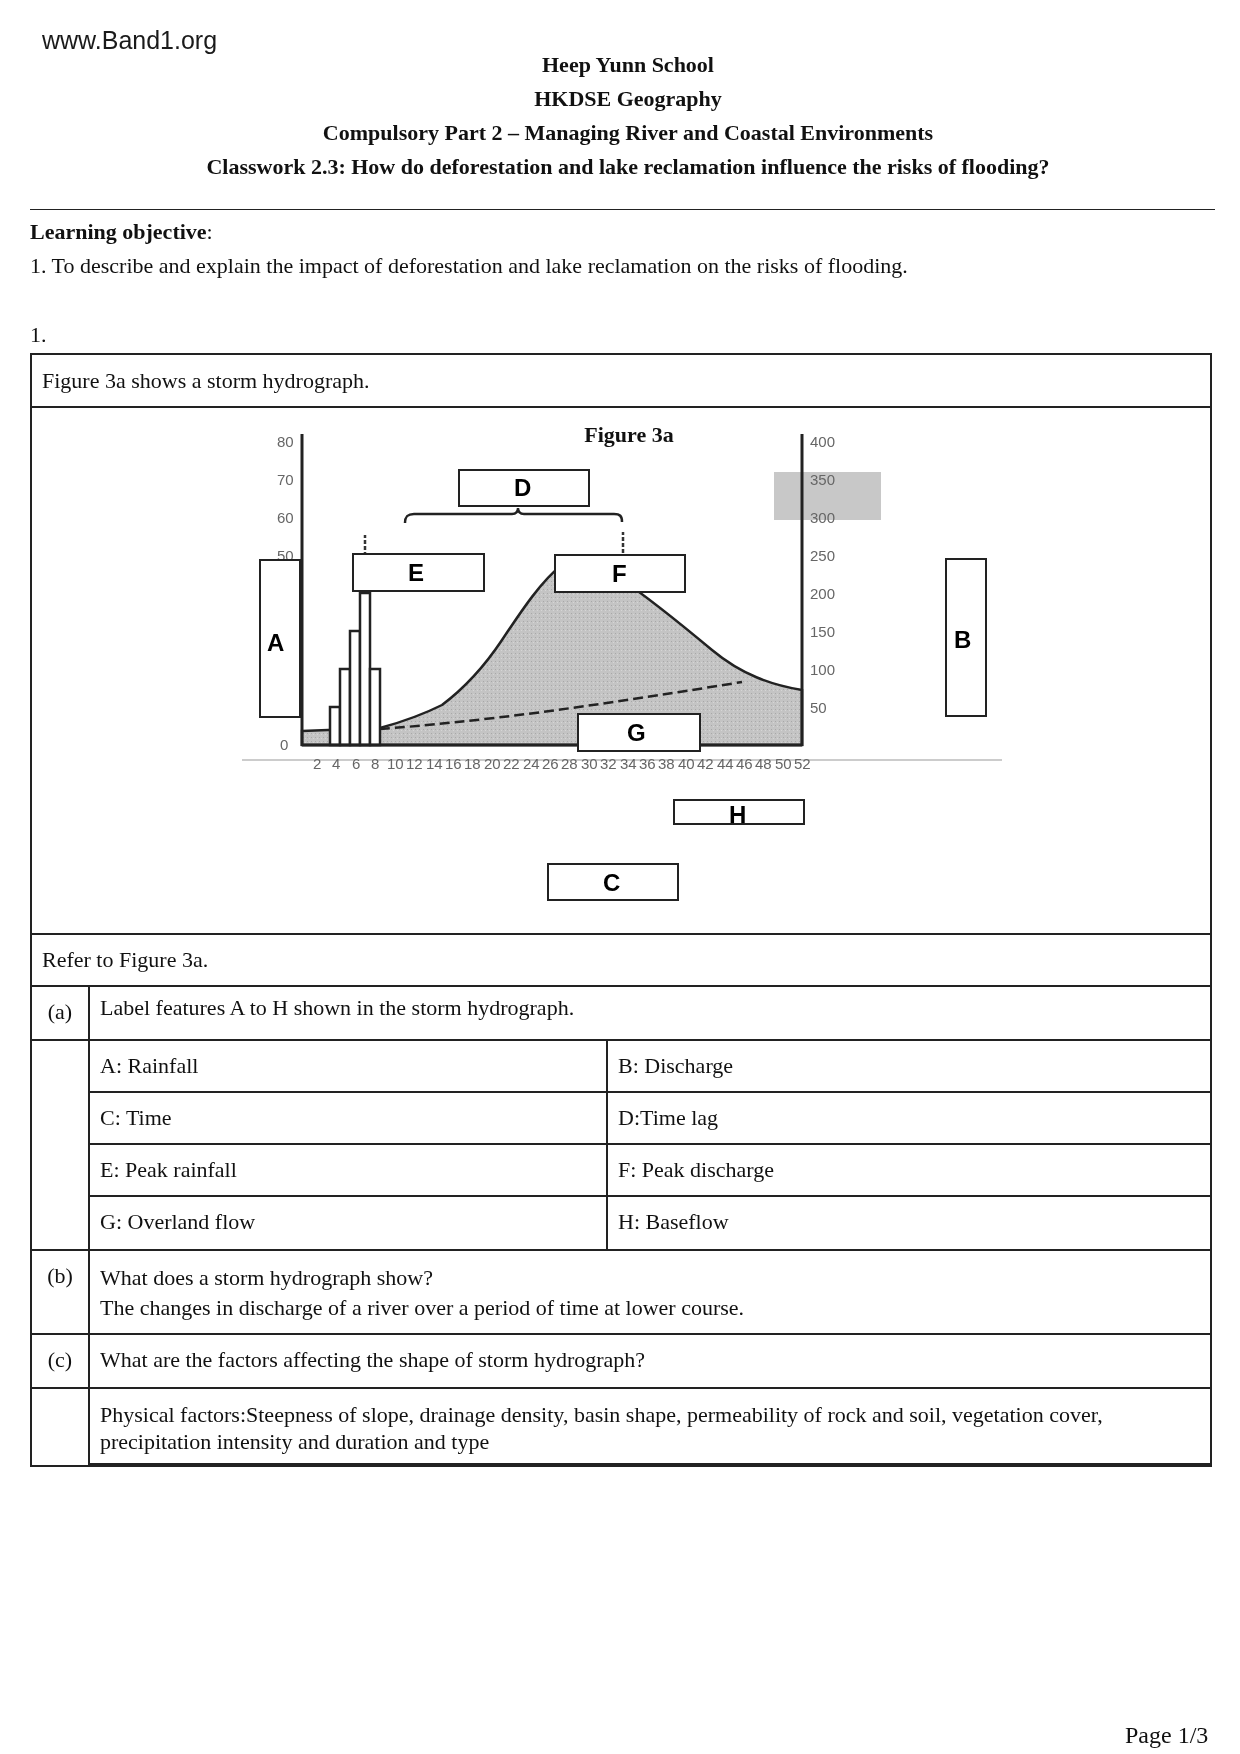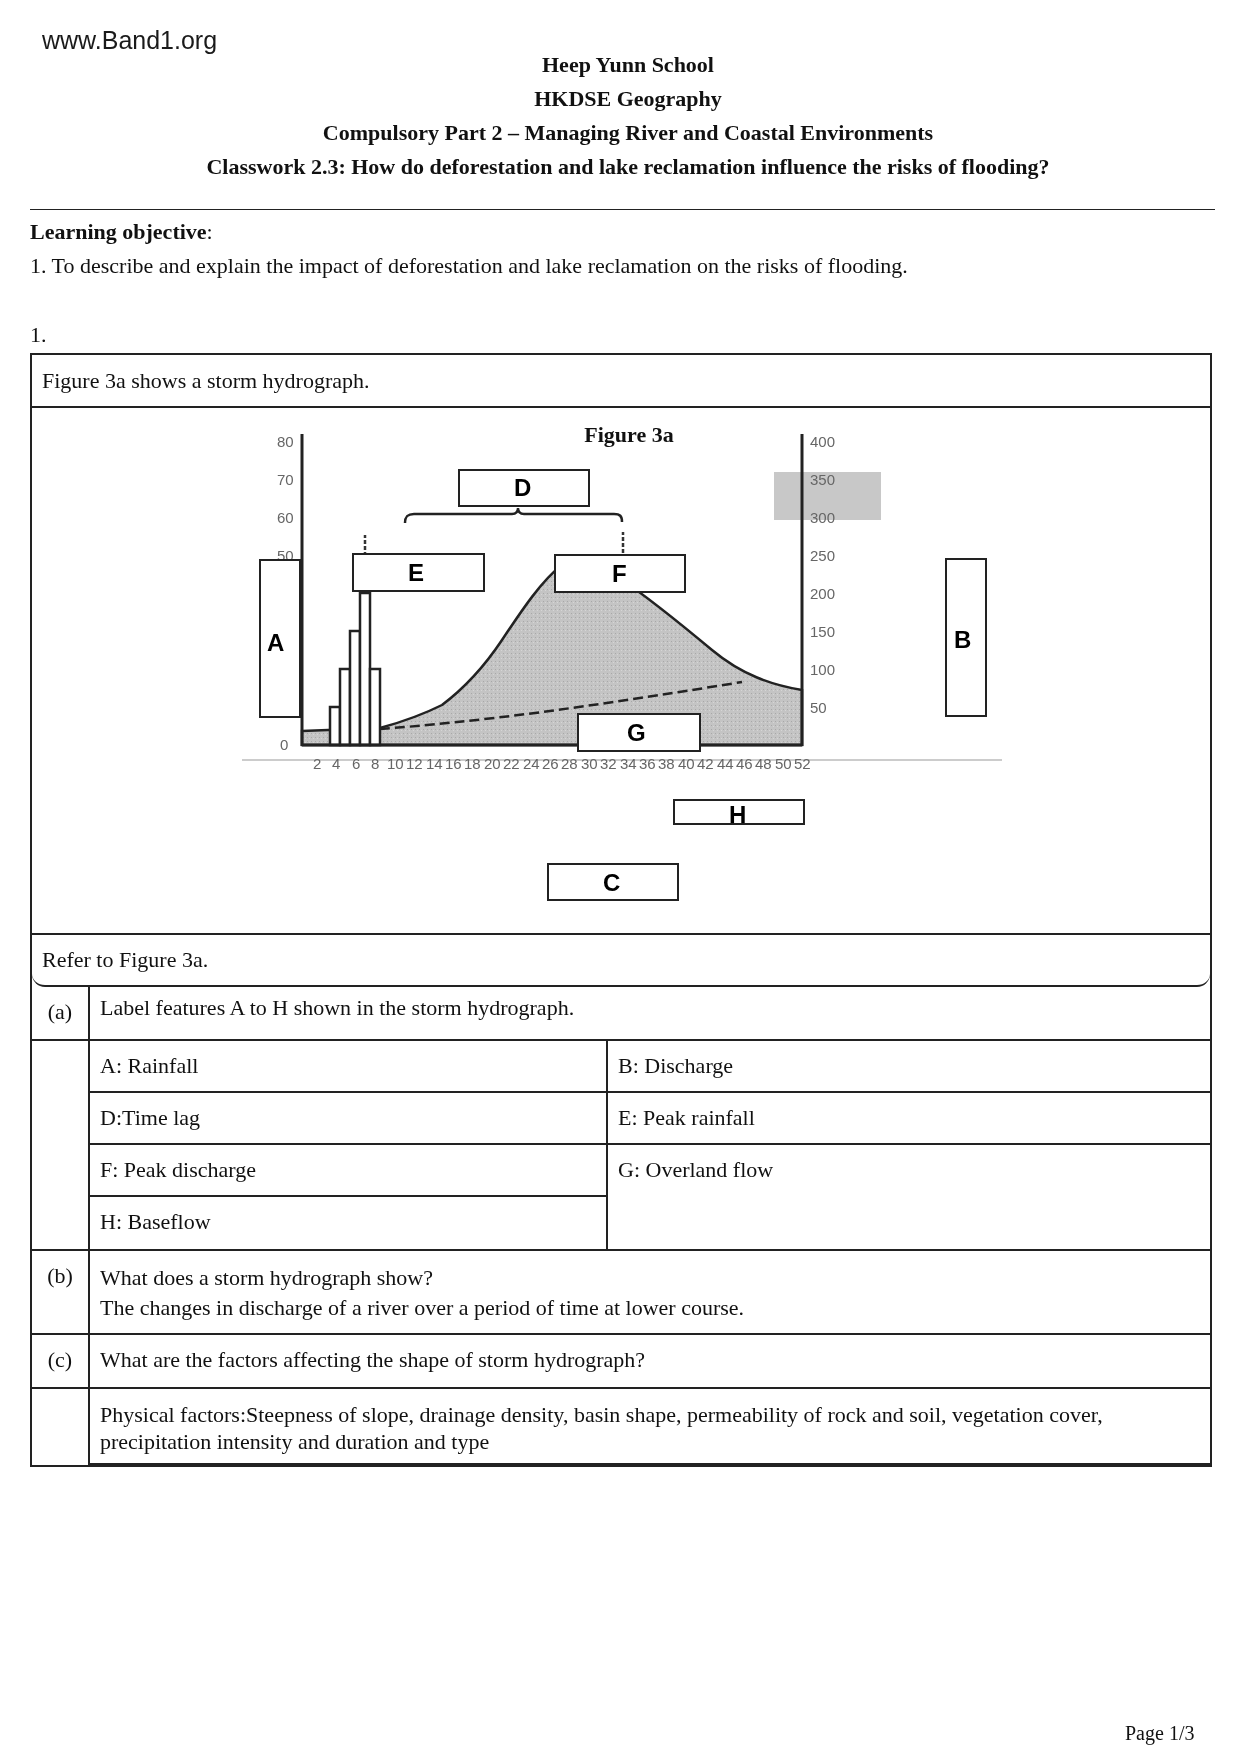--- a/index.html
+++ b/index.html
@@ -13,32 +13,32 @@
   .lo-title b { font-weight: bold; }
   .lo-item { position: absolute; left: 30px; top: 253px; font-size: 22px; }
   .q-num { position: absolute; left: 30px; top: 322px; font-size: 22px; }
 
   .qtable { position: absolute; left: 30px; top: 353px; width: 1182px; border: 2px solid #222; }
   .row { border-bottom: 2px solid #222; display: flex; font-size: 22px; }
   .row:last-child { border-bottom: none; }
   .cell { padding: 8px 10px; }
   .intro { height: 53px; padding: 13px 10px 16px 10px; }
   .figure-row { height: 527px; position: relative; }
-  .refer { height: 52px; padding: 12px 10px 0 10px; border-radius: 13px; }
+  .refer { height: 52px; padding: 12px 10px 0 10px; }
   .labcol { width: 58px; border-right: 2px solid #222; text-align: center; padding-top: 12px; }
   .content { flex: 1; }
   .subgrid { display: grid; grid-template-columns: 518px 1fr; }
   .subgrid div { height: 52px; padding: 12px 10px 0 10px; border-bottom: 2px solid #222; }
   .subgrid div:nth-child(odd) { border-right: 2px solid #222; }
   .subgrid div:nth-last-child(-n+2) { border-bottom: none; }
   .qtext { padding: 12px 10px 10px 10px; line-height: 30px; }
   .fig-title { position: absolute; left: 8px; width: 100%; top: 14px; text-align: center; font-weight: bold; font-size: 22px; }
   svg text.lab { font-family: "Liberation Sans", "DejaVu Sans", sans-serif; font-weight: bold; font-size: 24px; }
   svg text.tick { font-family: "Liberation Sans", "DejaVu Sans", sans-serif; font-size: 15px; fill: #666; }
-  .page-num { position: absolute; left: 1125px; top: 1722px; font-size: 20px; }
+  .page-num { position: absolute; left: 1125px; top: 1722px; font-size: 24px; }
 </style>
 </head>
 <body>
 
 <div class="watermark">www.Band1.org</div>
 
 <div class="header">
   <div>Heep Yunn School</div>
   <div>HKDSE Geography</div>
   <div>Compulsory Part 2 – Managing River and Coastal Environments</div>
@@ -171,20 +171,21 @@
   <div class="row">
     <div class="labcol" style="height:52px;">(a)</div>
     <div class="content cell" style="">Label features A to H shown in the storm hydrograph.</div>
   </div>
 
   <div class="row">
     <div class="labcol"></div>
     <div class="content subgrid">
       <div>A: Rainfall</div>
       <div>B: Discharge</div>
+      <div>C: Time</div>
       <div>D:Time lag</div>
       <div>E: Peak rainfall</div>
       <div>F: Peak discharge</div>
       <div>G: Overland flow</div>
       <div>H: Baseflow</div>
     </div>
   </div>
 
   <div class="row">
     <div class="labcol">(b)</div>

